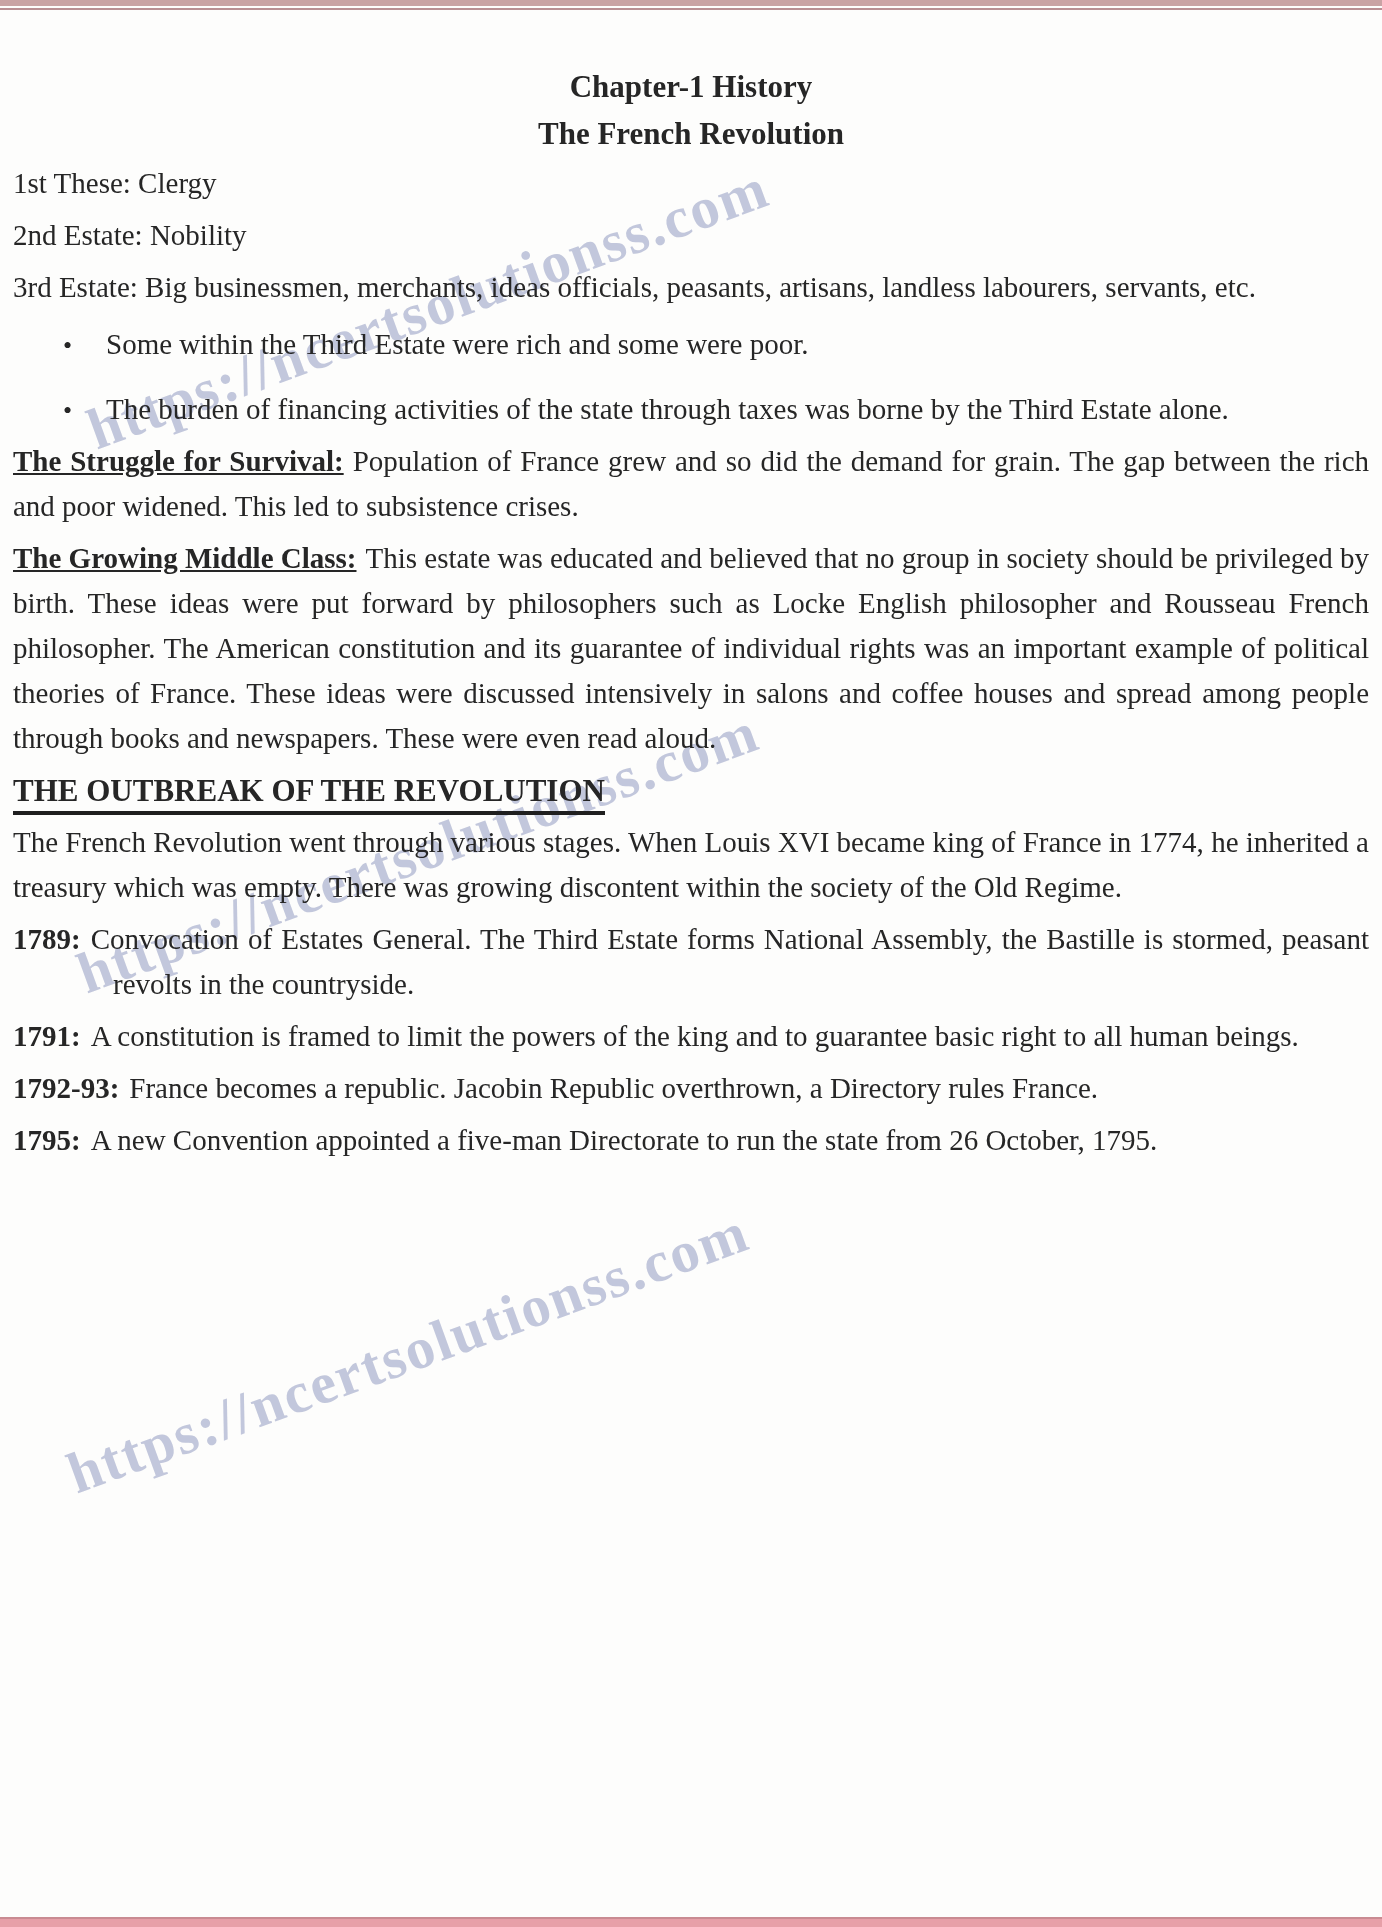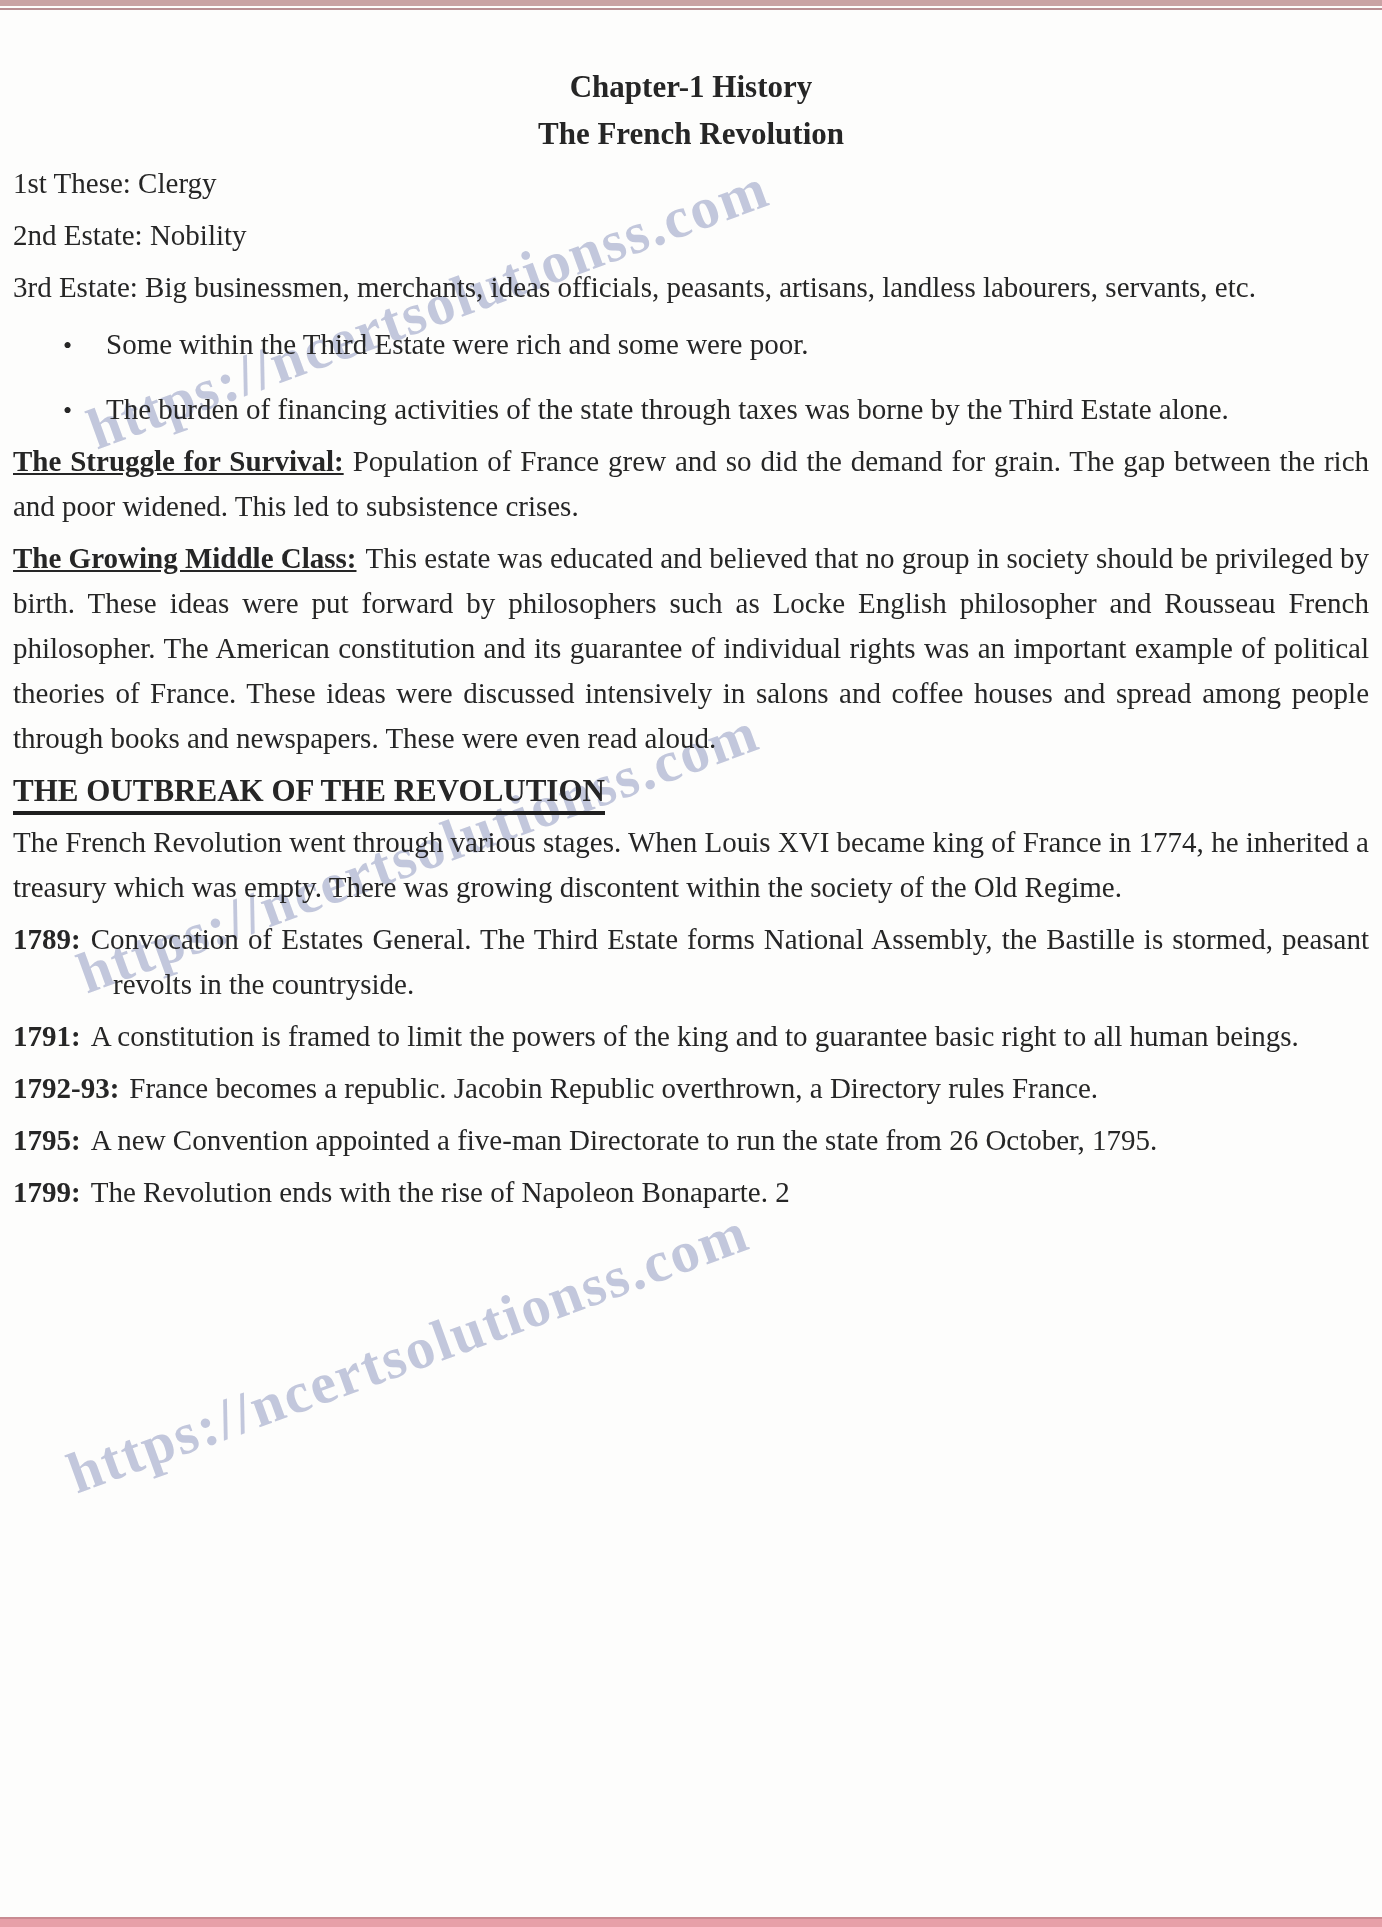--- a/index.html
+++ b/index.html
@@ -93,17 +93,16 @@
   <p class="justify mt-ointro">The French Revolution went through various stages. When Louis XVI became king of France in 1774, he inherited a treasury which was empty. There was growing discontent within the society of the Old Regime.</p>
 
   <p class="year-row mt-1789"><span class="year-lead">1789:</span><span>Convocation of Estates General. The Third Estate forms National Assembly, the Bastille is stormed, peasant revolts in the countryside.</span></p>
 
   <p class="year-row mt-1791"><span class="year-lead">1791:</span><span>A constitution is framed to limit the powers of the king and to guarantee basic right to all human beings.</span></p>
 
   <p class="year-row mt-1792"><span class="year-lead">1792-93:</span><span>France becomes a republic. Jacobin Republic overthrown, a Directory rules France.</span></p>
 
   <p class="year-row mt-1795"><span class="year-lead">1795:</span><span>A new Convention appointed a five-man Directorate to run the state from 26 October, 1795.</span></p>
 
-  <p class="year-row mt-1799"><span class="year-lead">1799:</span><span>The Revolution ends with the rise of Napoleon Bonaparte. 2</span></p>
 
 </div>
 
 <div class="bottom-bar"></div>
 
 </body></html>

